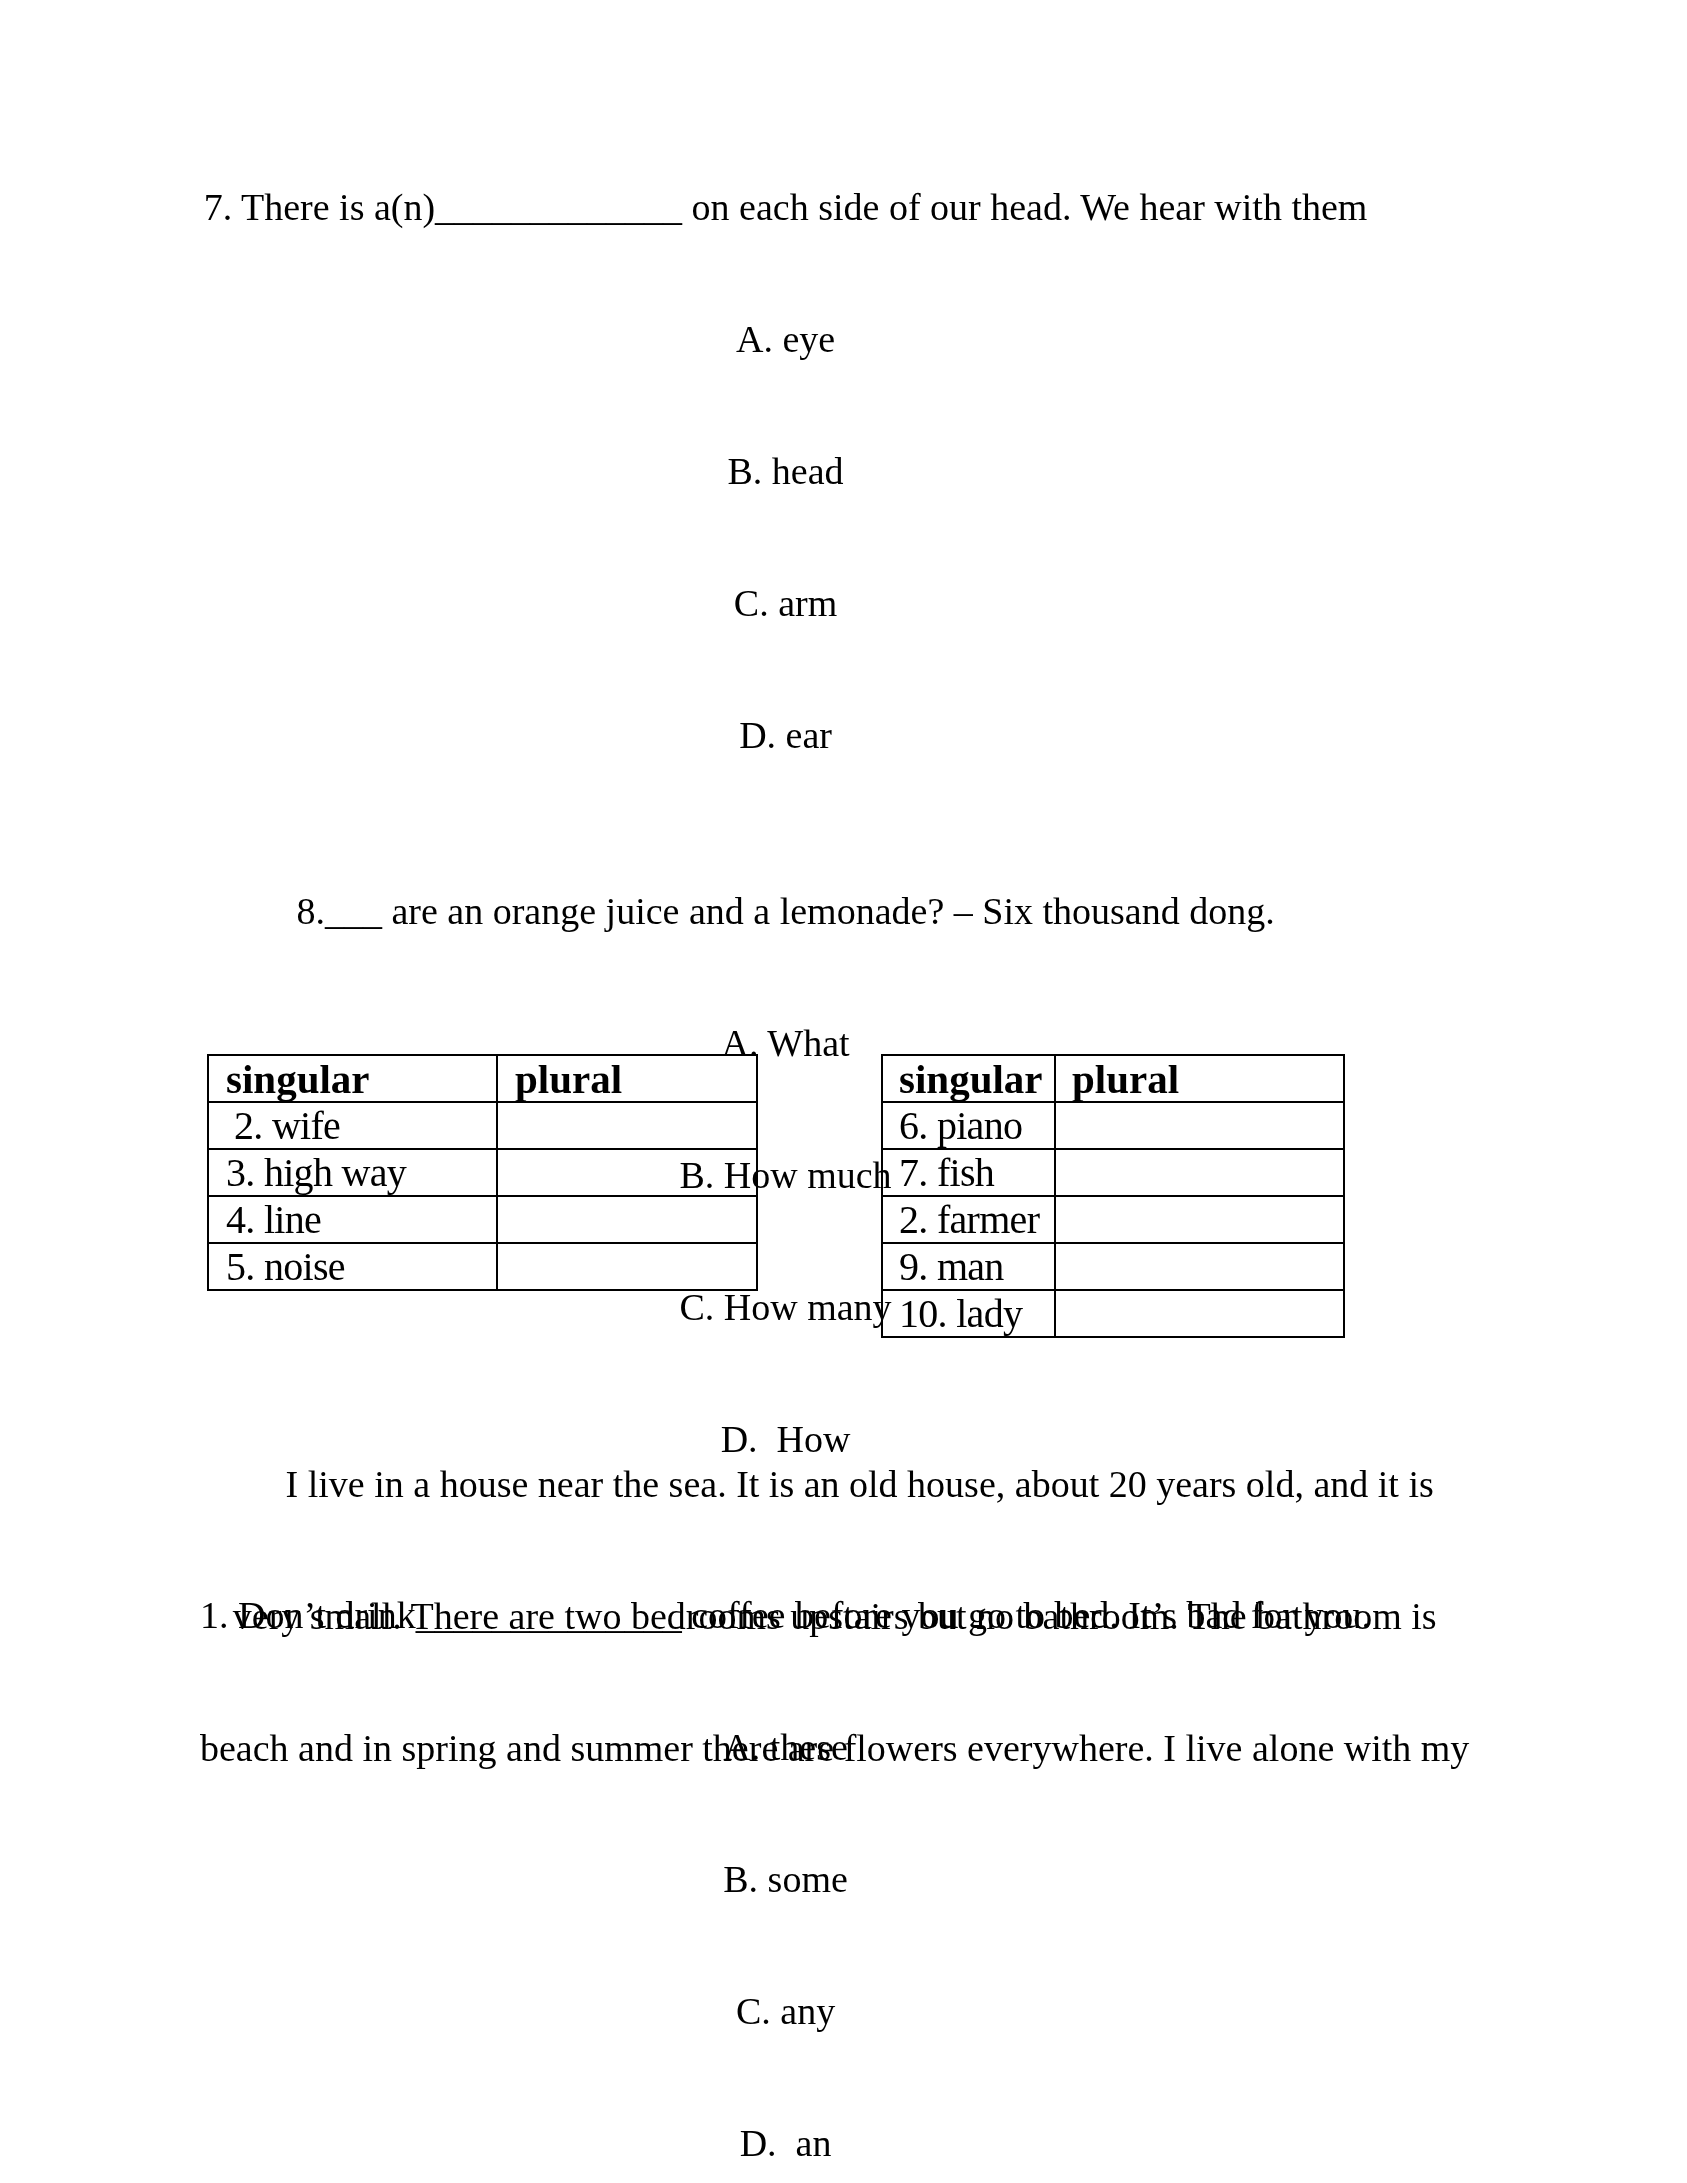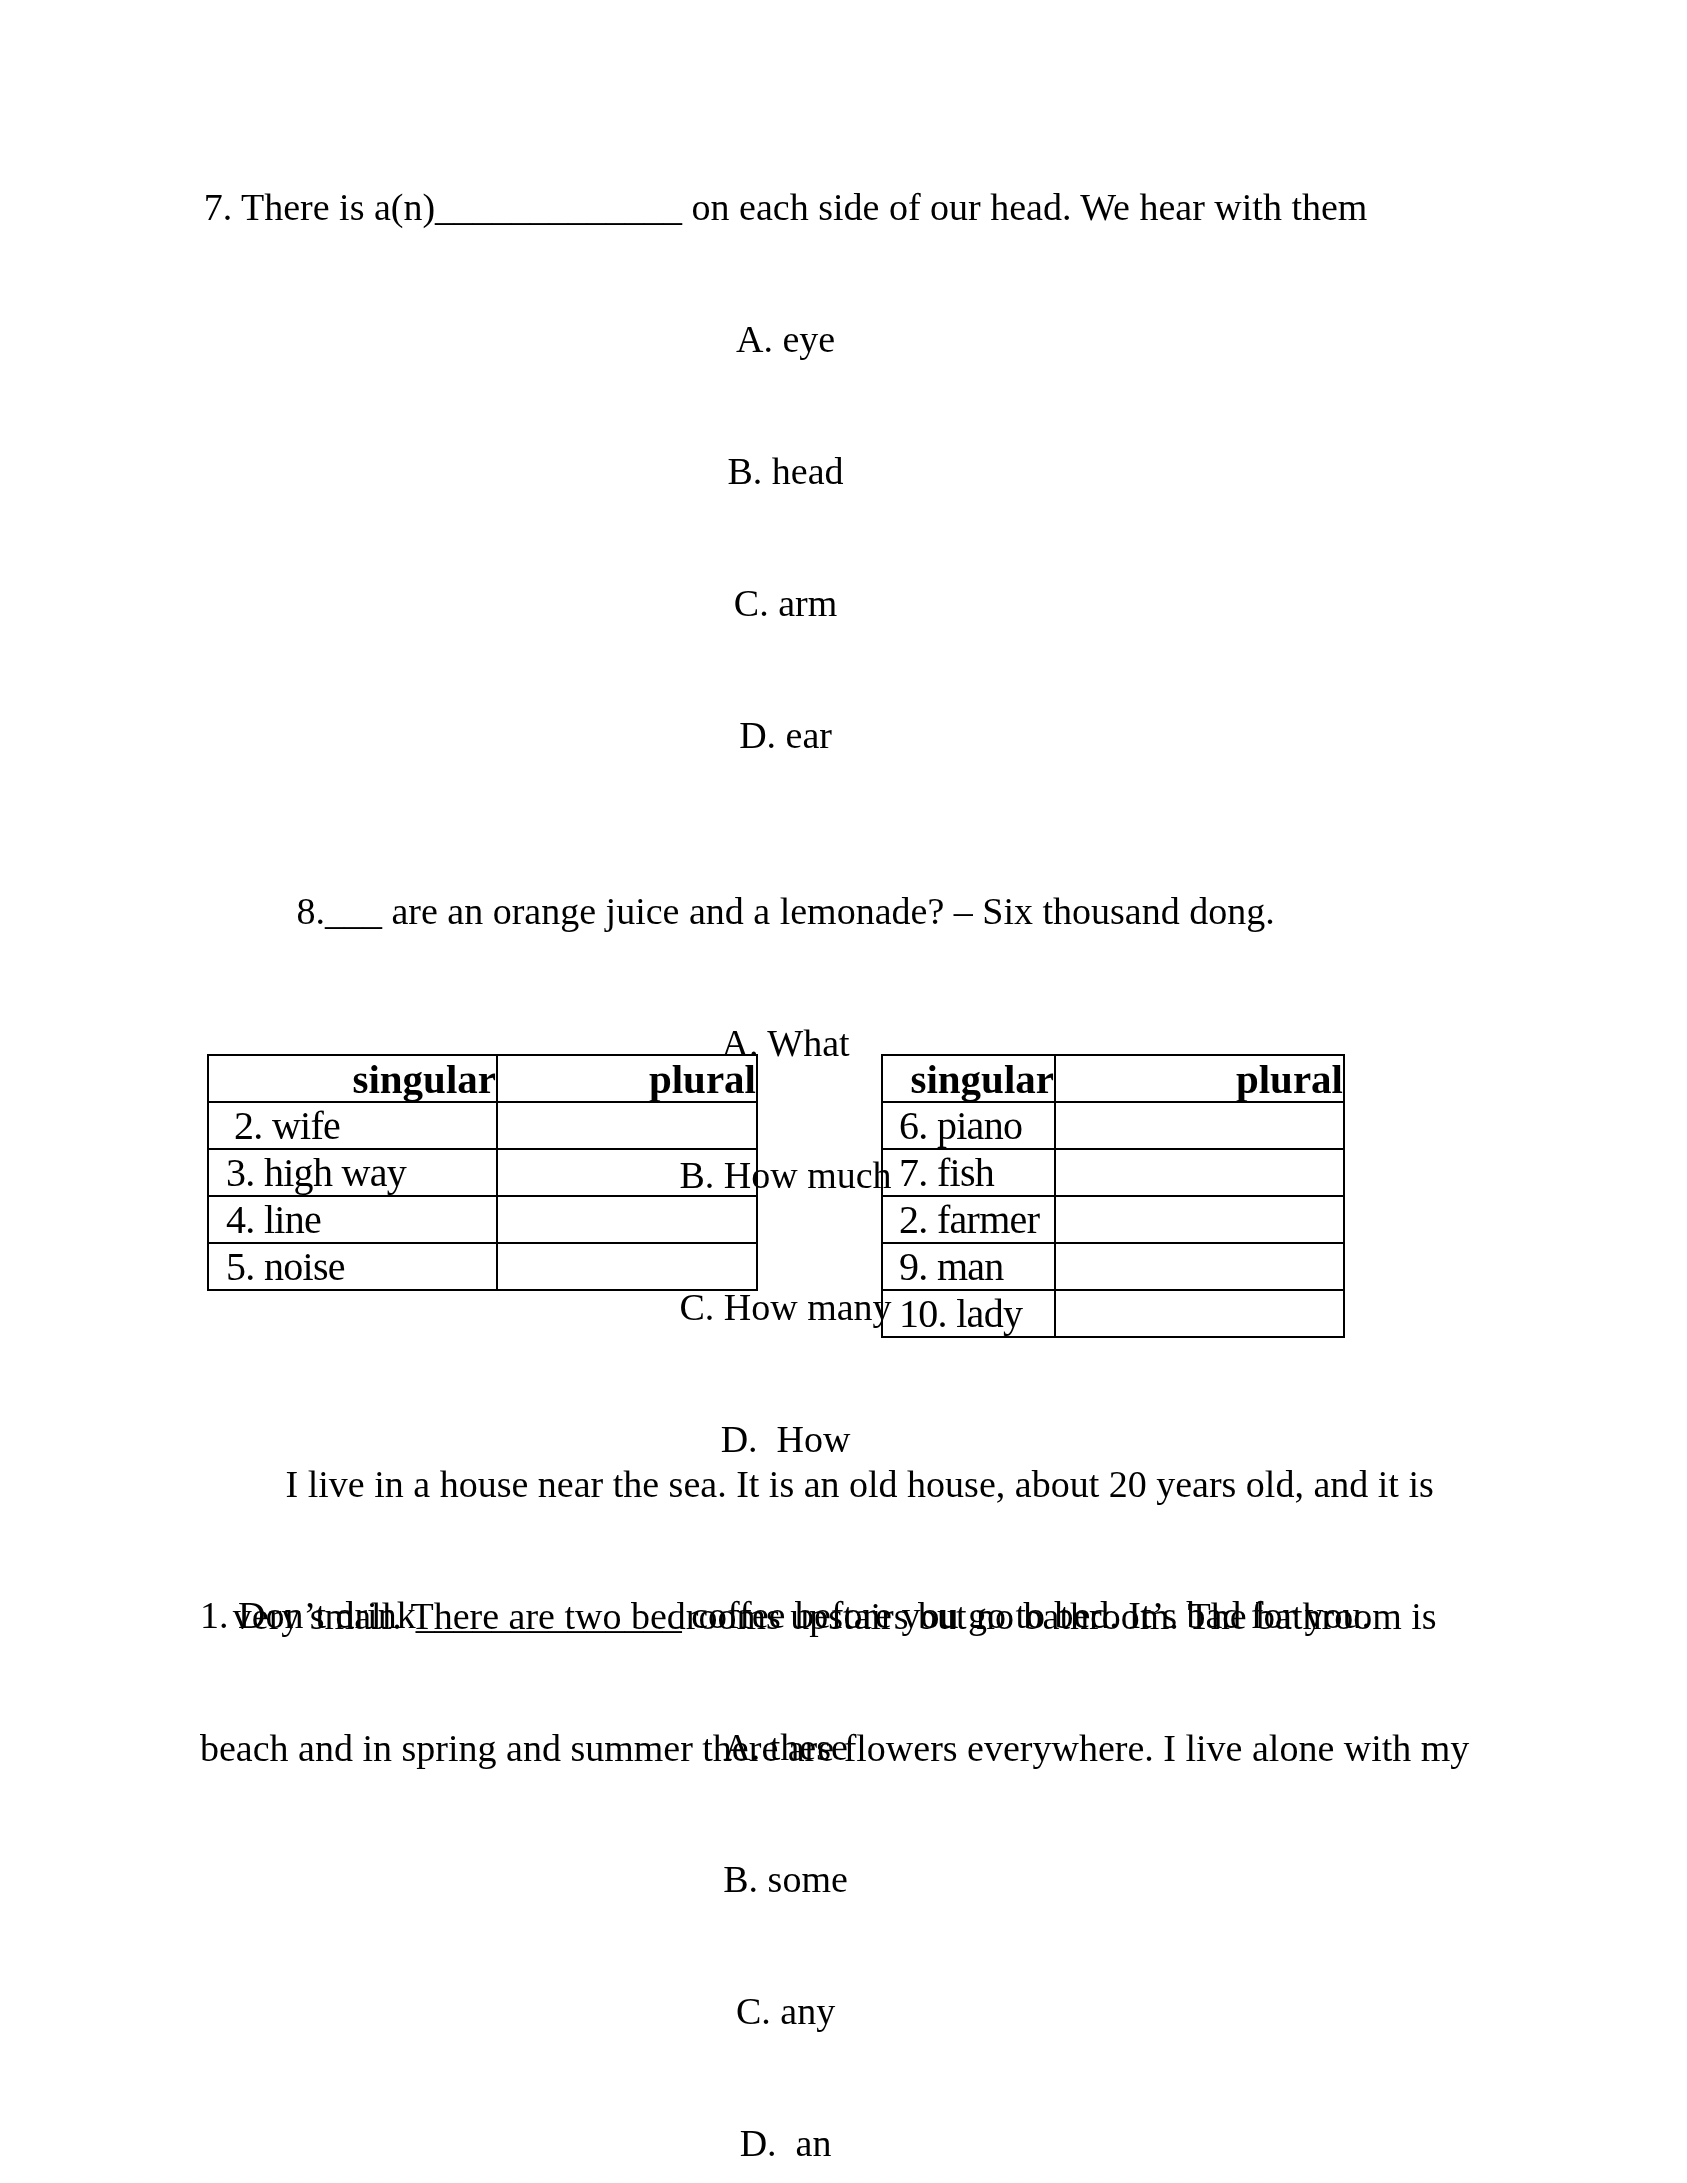--- a/index.html
+++ b/index.html
@@ -49,21 +49,20 @@
     text-align: left;
     vertical-align: middle;
     font-size: 40px;
     line-height: 40px;
     white-space: nowrap;
     overflow: hidden;
   }
   table.plural-table th {
     font-weight: bold;
     font-size: 41px;
-    text-align: right;
   }
   table.plural-table td.word {
     font-weight: normal;
     letter-spacing: -0.7px;
   }
   #table-left { left: 207px; width: 549px; }
   #table-left col.c1 { width: 289px; }
   #table-left col.c2 { width: 260px; }
   #table-right { left: 881px; width: 462px; }
   #table-right col.c1 { width: 173px; }

